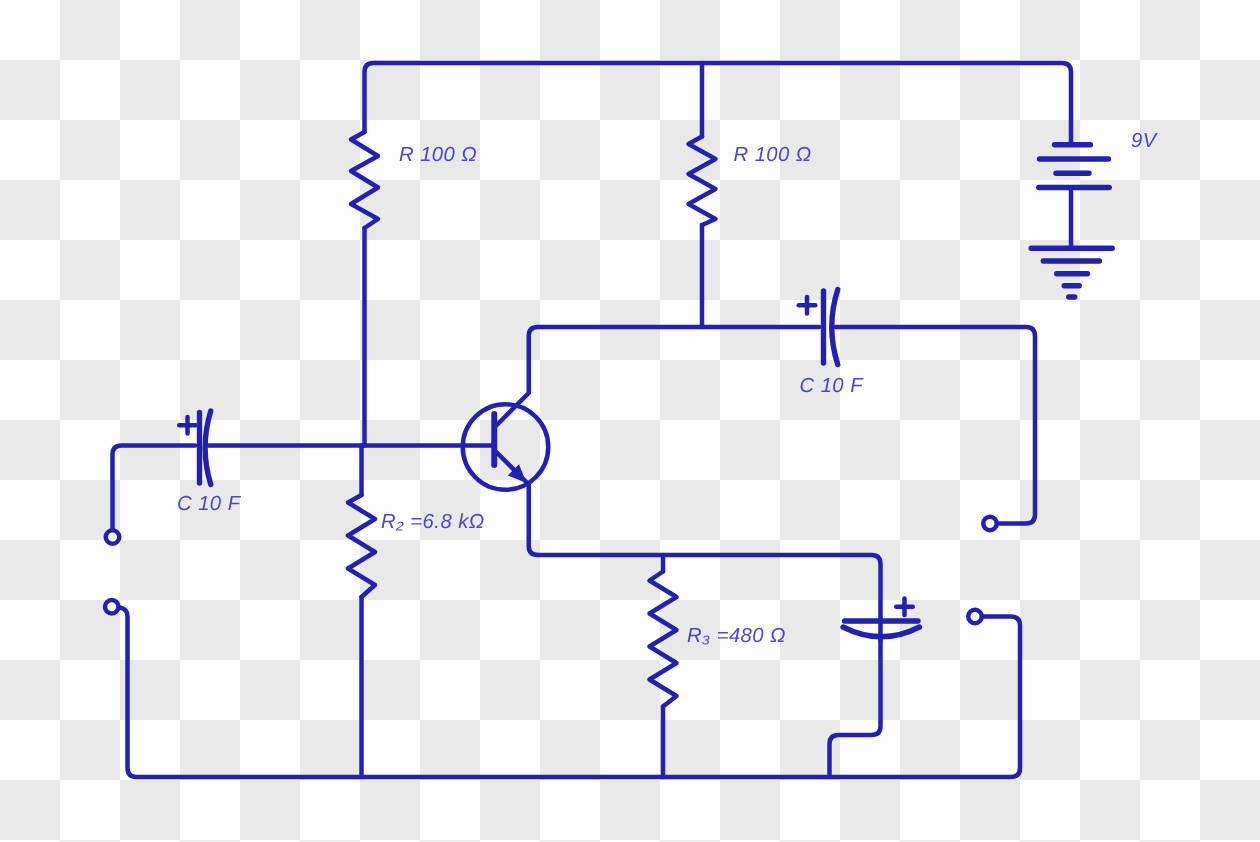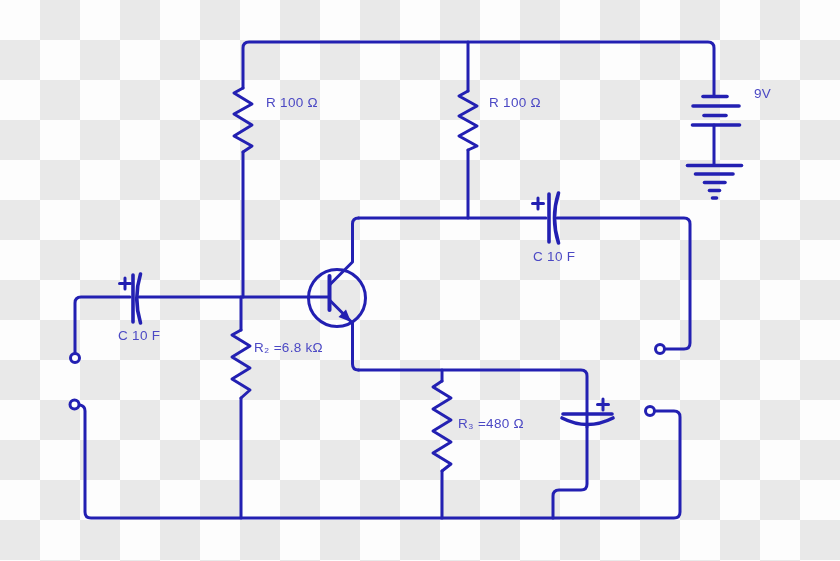--- a/index.html
+++ b/index.html
@@ -13,20 +13,21 @@
     position: relative;
     width: 840px;
     height: 561px;
     overflow: hidden;
     background-color: var(--checker-light);
     background-image:
       linear-gradient(45deg, var(--checker-dark) 25%, transparent 25%, transparent 75%, var(--checker-dark) 75%),
       linear-gradient(45deg, var(--checker-dark) 25%, transparent 25%, transparent 75%, var(--checker-dark) 75%);
     background-size: 80px 80px;
     background-position: 0 0, 40px 40px;
+    font-style: italic;
   }
   svg { display:block; }
   .wire {
     fill: none;
     stroke: var(--wire);
     stroke-width: 3;
     stroke-linecap: round;
     stroke-linejoin: round;
   }
   .plate { stroke-width: 3.6; }

